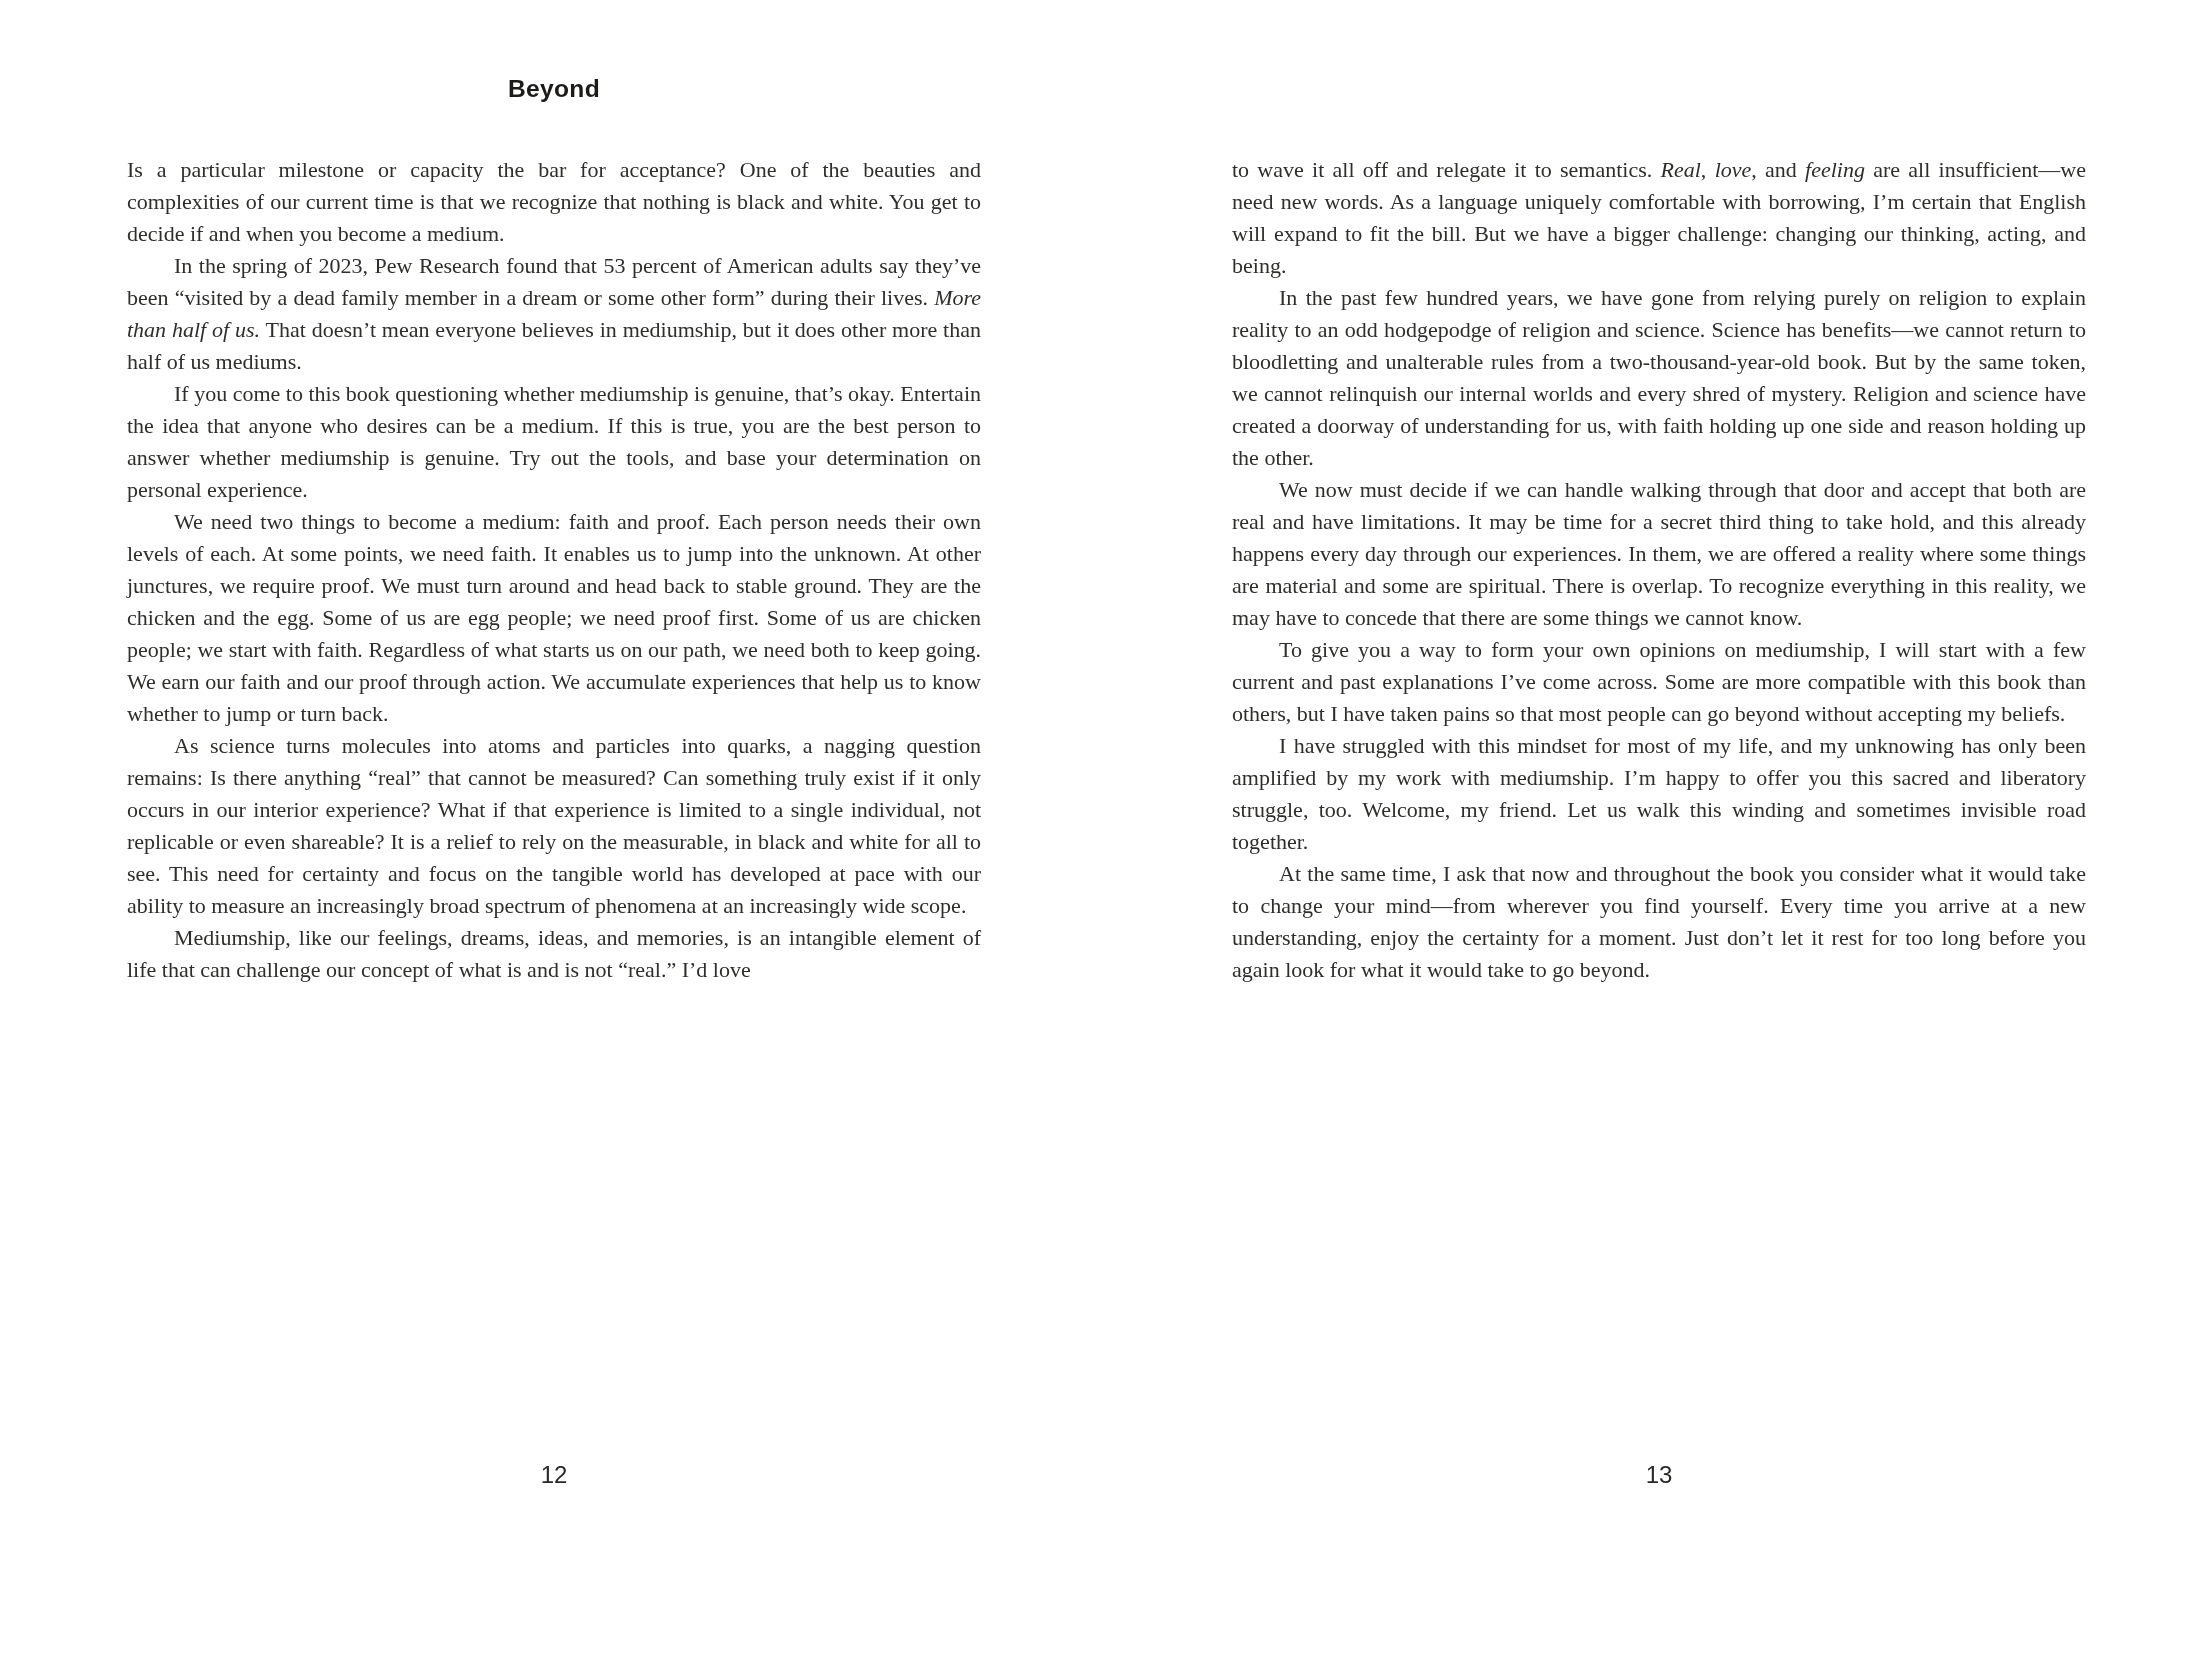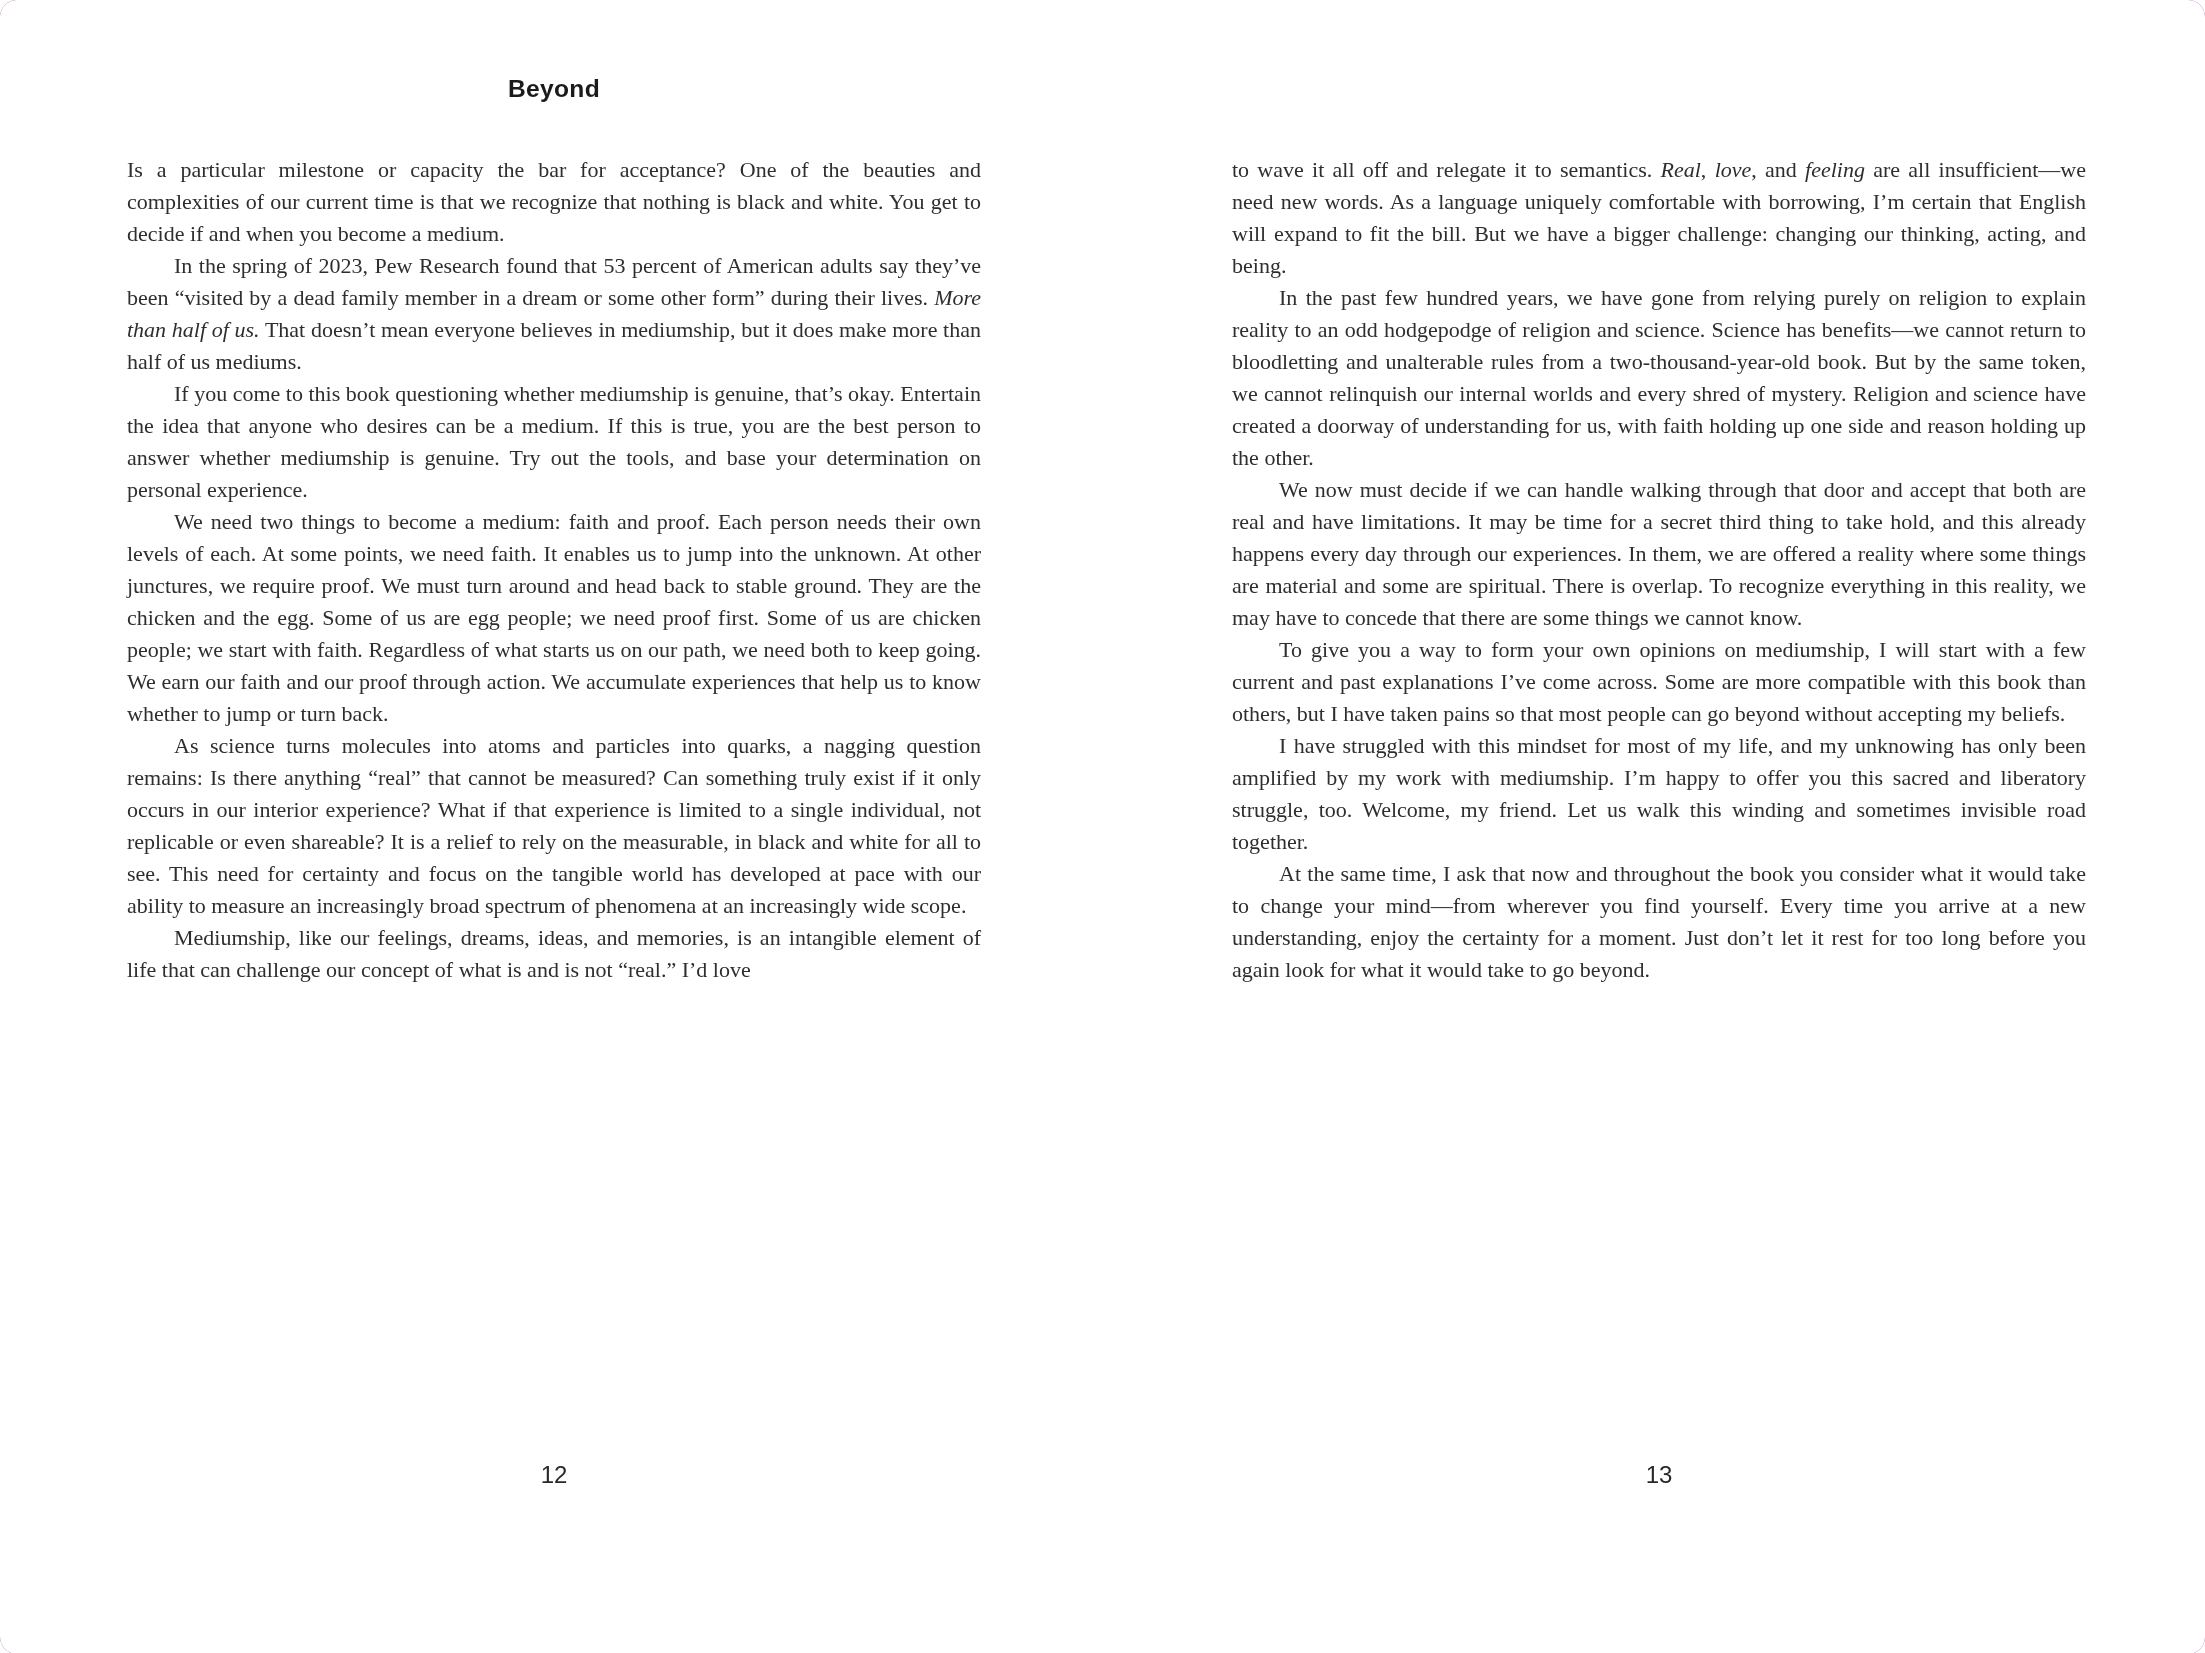--- a/index.html
+++ b/index.html
@@ -3,21 +3,20 @@
 <meta charset="utf-8">
 <style>
   html, body { margin: 0; padding: 0; background: #ffffff; }
   .spread {
     position: relative;
     width: 2205px;
     height: 1654px;
     background: #701a75;
     overflow: hidden;
     font-family: "Liberation Serif", serif;
-    border-radius: 17px;
   }
   .page {
     position: absolute;
     top: 0;
     width: 1103px;
     height: 1654px;
     background: #ffffff;
   }
   .page.left  { left: 0; }
   .page.right { left: 1103px; }
@@ -66,21 +65,21 @@
 </style>
 </head>
 <body>
 
 <div class="spread">
 
   <section class="page left">
     <div class="running-head">Beyond</div>
     <div class="page-body">
         <p><span>Is a particular milestone or capacity the bar for acceptance? One of the beauties and complexities of our current time is that we recognize that nothing is black and white. You get to decide if and when you become a medium.</span></p>
-        <p class="indent"><span>In the spring of 2023, Pew Research found that 53 percent of American adults say they’ve been “visited by a dead family member in a dream or some other form” during their lives. </span><span class="it">More than half of us.</span><span> That doesn’t mean everyone believes in mediumship, but it does make more than half of us mediums.</span></p>
+        <p class="indent"><span>In the spring of 2023, Pew Research found that 53 percent of American adults say they’ve been “visited by a dead family member in a dream or some other form” during their lives. </span><span class="it">More than half of us.</span><span> That doesn’t mean everyone believes in mediumship, but it does other more than half of us mediums.</span></p>
         <p class="indent"><span>If you come to this book questioning whether mediumship is genuine, that’s okay. Entertain the idea that anyone who desires can be a medium. If this is true, you are the best person to answer whether mediumship is genuine. Try out the tools, and base your determination on personal experience.</span></p>
         <p class="indent"><span>We need two things to become a medium: faith and proof. Each person needs their own levels of each. At some points, we need faith. It enables us to jump into the unknown. At other junctures, we require proof. We must turn around and head back to stable ground. They are the chicken and the egg. Some of us are egg people; we need proof first. Some of us are chicken people; we start with faith. Regardless of what starts us on our path, we need both to keep going. We earn our faith and our proof through action. We accumulate experiences that help us to know whether to jump or turn back.</span></p>
         <p class="indent"><span>As science turns molecules into atoms and particles into quarks, a nagging question remains: Is there anything “real” that cannot be measured? Can something truly exist if it only occurs in our interior experience? What if that experience is limited to a single individual, not replicable or even shareable? It is a relief to rely on the measurable, in black and white for all to see. This need for certainty and focus on the tangible world has developed at pace with our ability to measure an increasingly broad spectrum of phenomena at an increasingly wide scope.</span></p>
         <p class="indent"><span>Mediumship, like our feelings, dreams, ideas, and memories, is an intangible element of life that can challenge our concept of what is and is not “real.” I’d love</span></p>
       </div>
     <div class="page-number">12</div>
   </section>
 
   <section class="page right">
     <div class="page-body">

